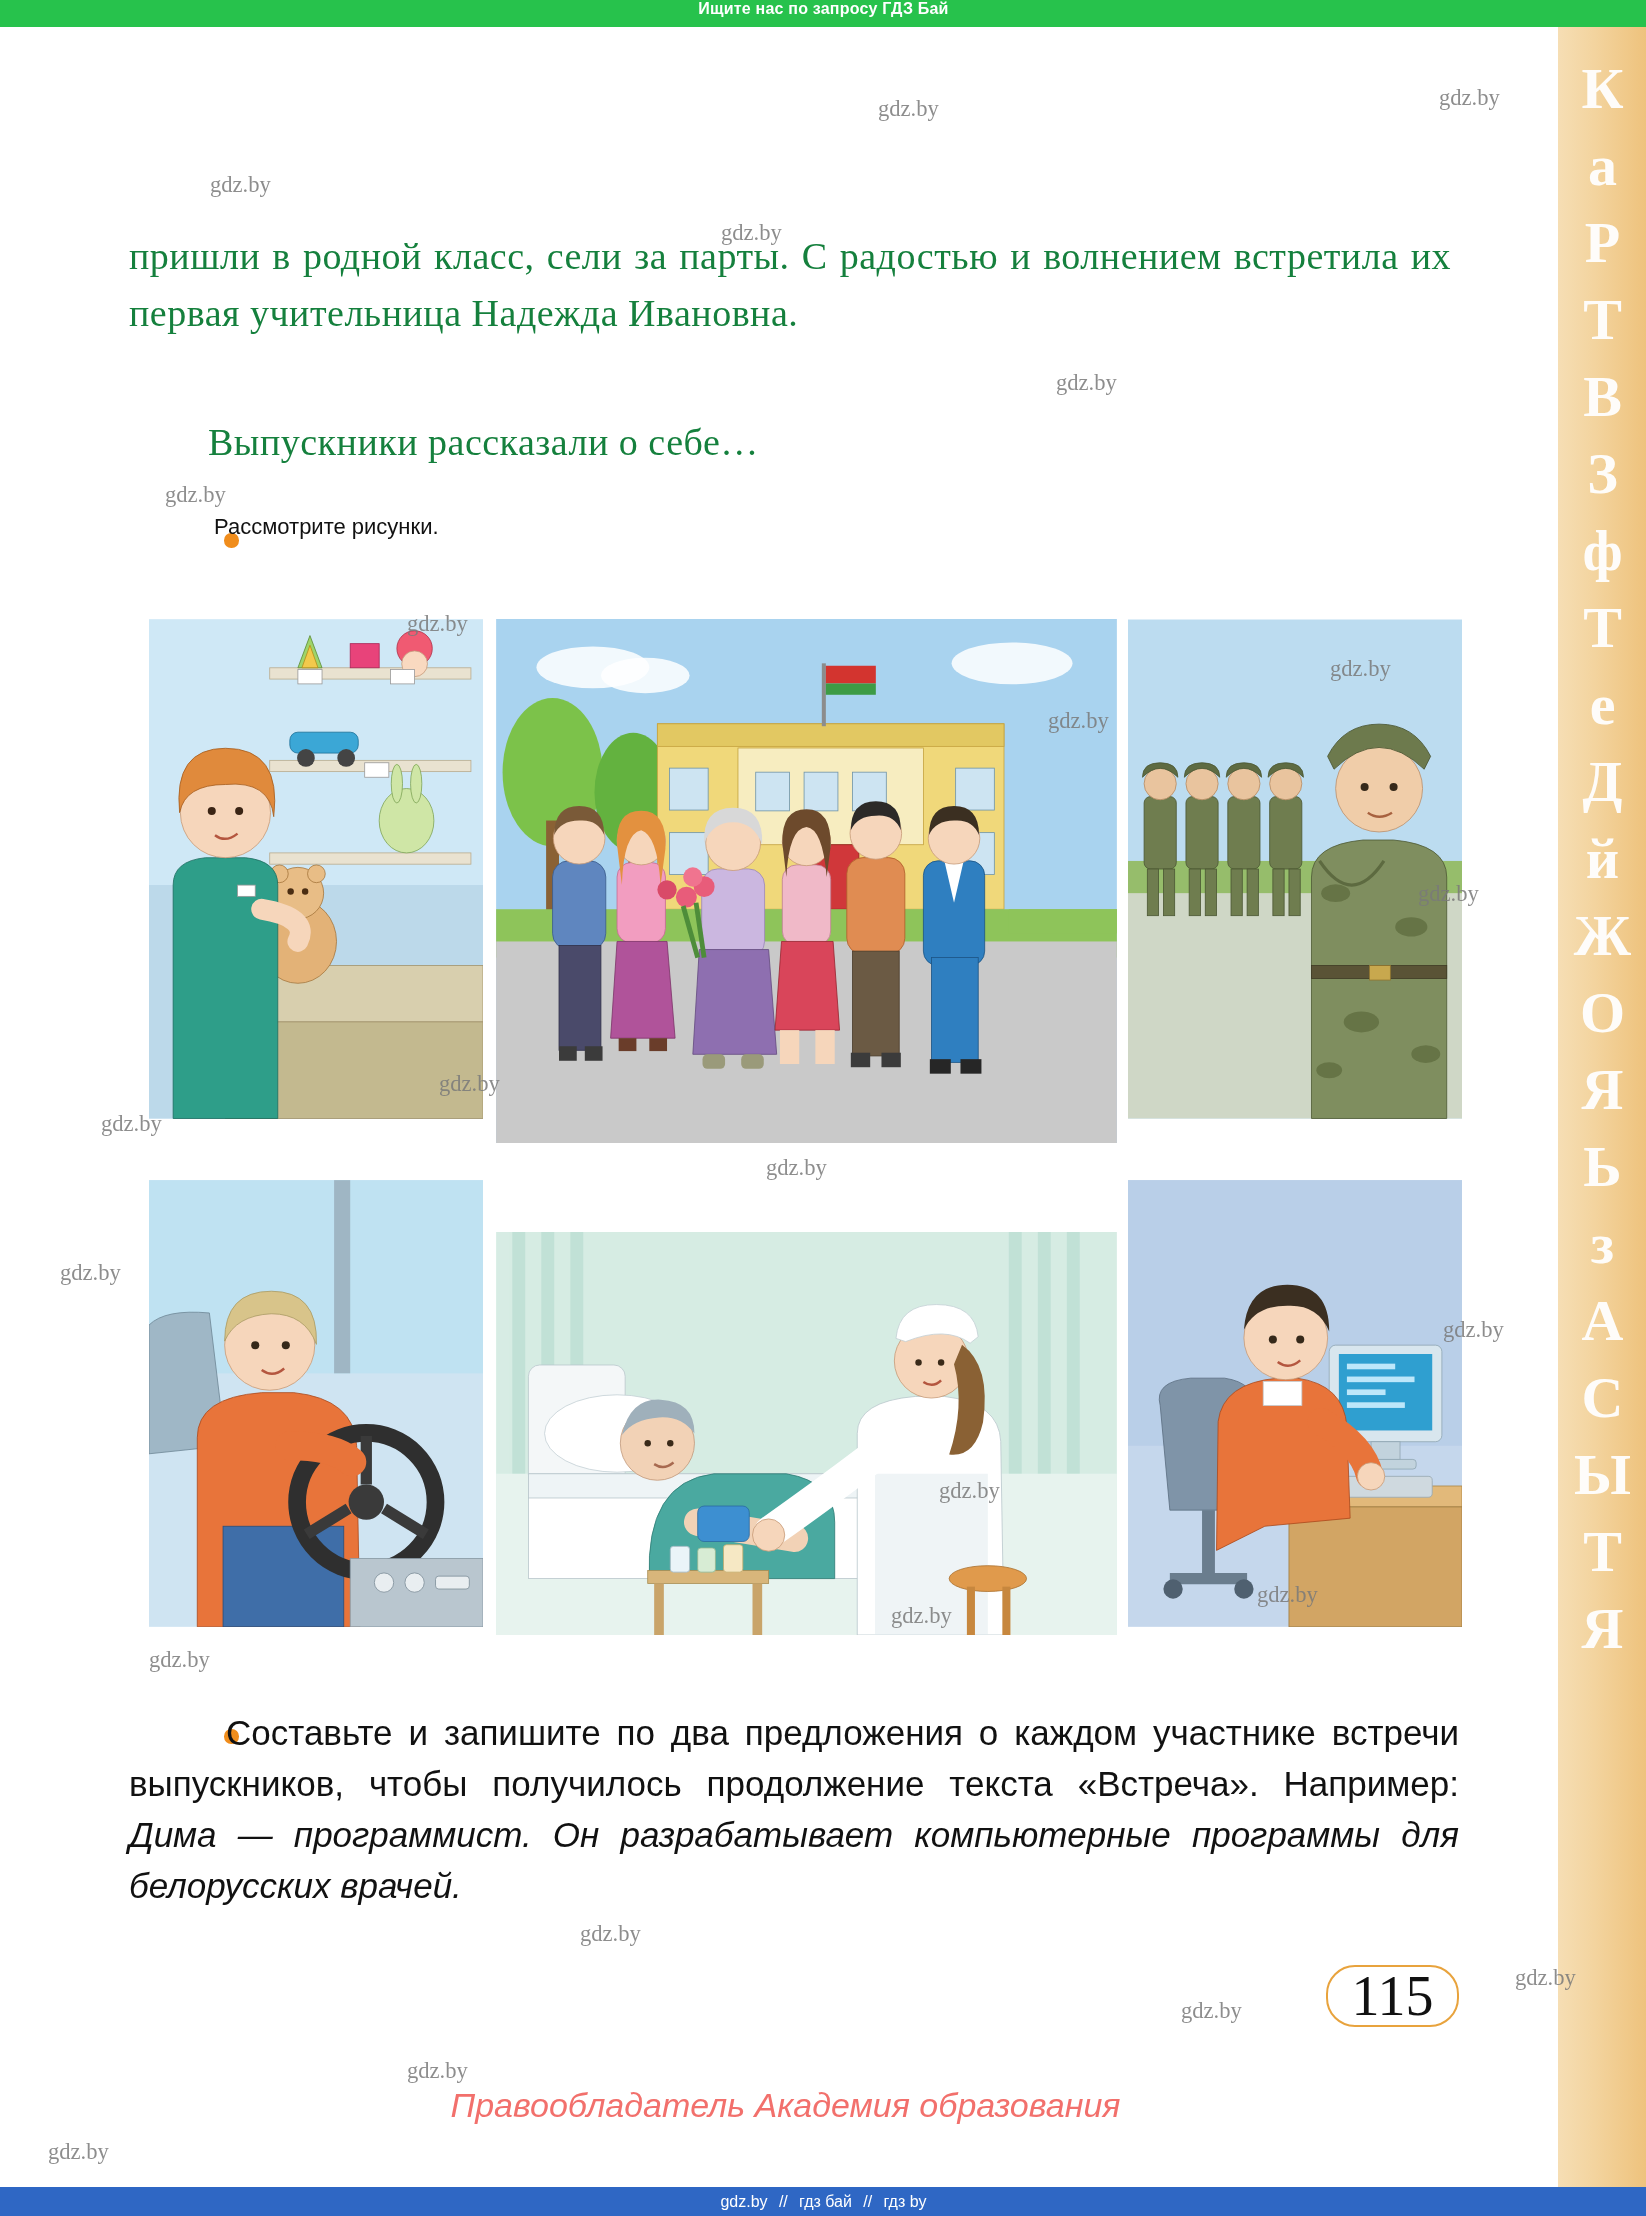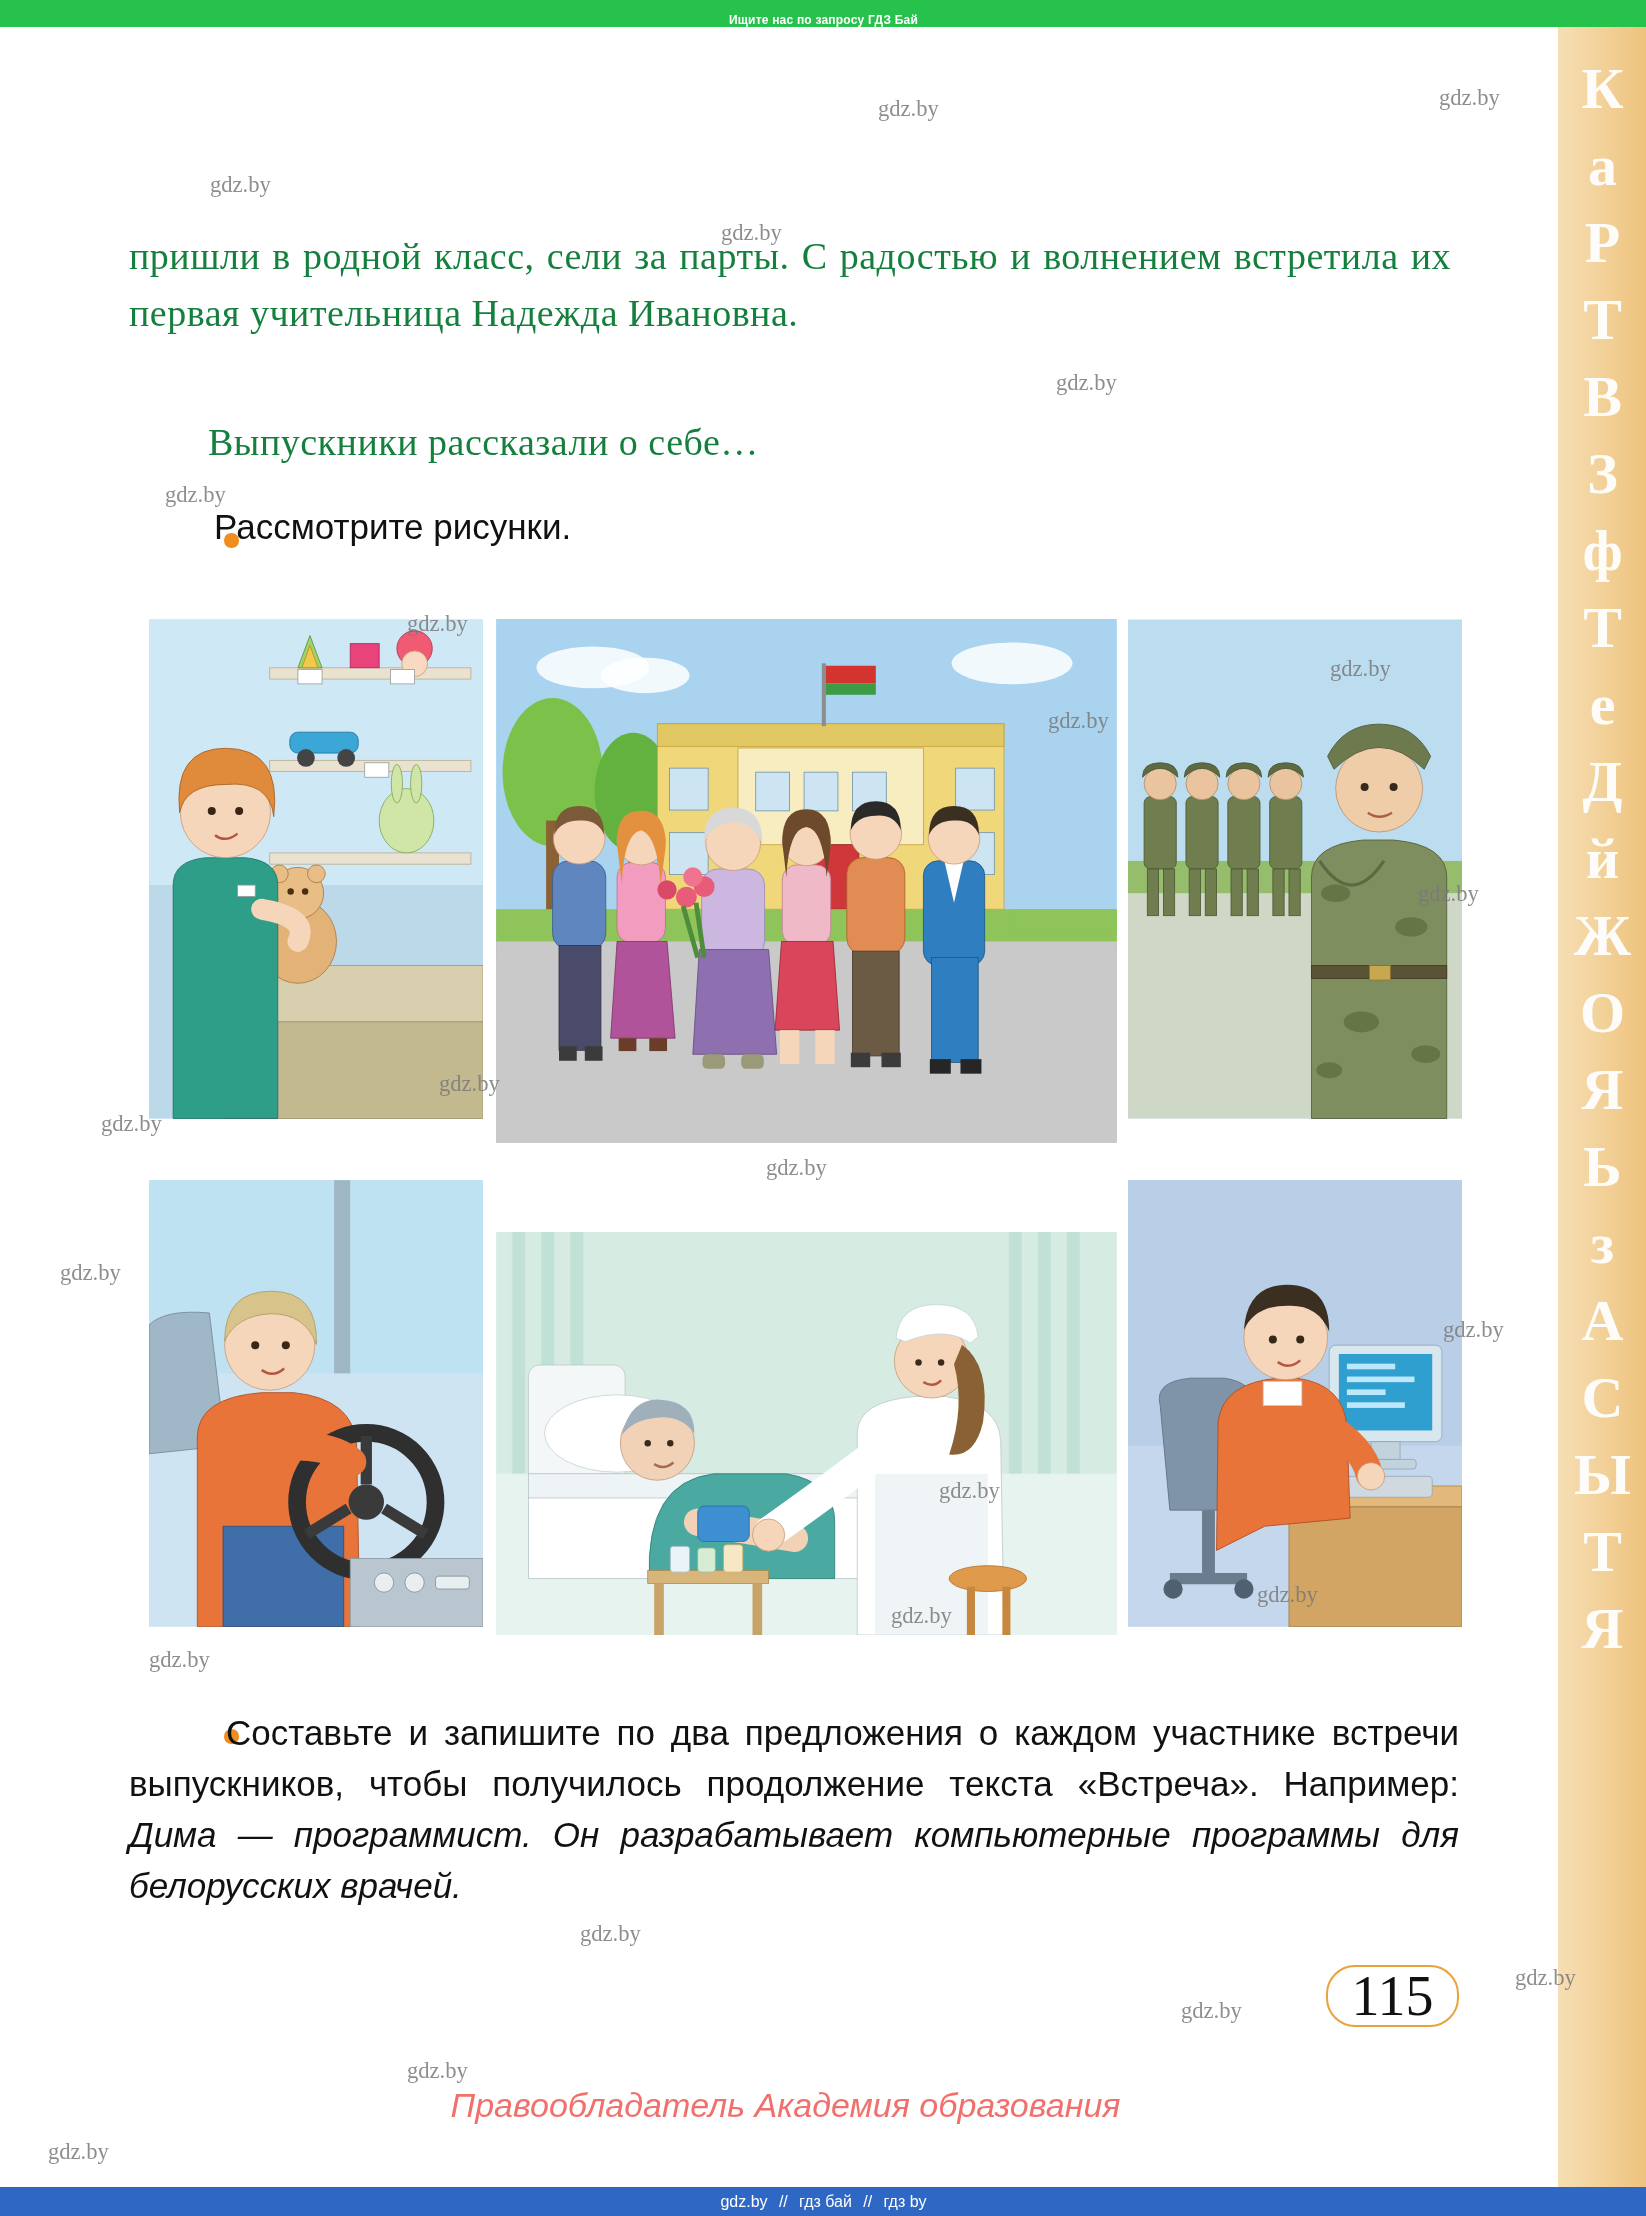--- a/index.html
+++ b/index.html
@@ -17,24 +17,24 @@
 
   
   .top-banner {
     position: absolute;
     top: 0; left: 0;
     width: 1647px;
     height: 27px;
     background: #27c24c;
     color: #ffffff;
     font-family: "Liberation Sans", sans-serif;
-    font-size: 12px;
+    font-size: 16px;
     font-weight: bold;
     display: flex;
-    align-items: flex-end;
+    align-items: flex-start;
     justify-content: center;
     letter-spacing: 0.2px;
   }
 
   
   .bottom-banner {
     position: absolute;
     bottom: 0; left: 0;
     width: 1647px;
     height: 29px;
@@ -109,21 +109,21 @@
     letter-spacing: 0.5px;
   }
   .para-second .indent { display: inline-block; width: 79px; }
 
   .bullet-line {
     position: absolute;
     left: 214px;
     top: 476px;
     width: 1241px;
     font-family: "Liberation Sans", sans-serif;
-    font-size: 35px;
+    font-size: 22px;
     line-height: 48px;
     color: #111;
   }
   .dot {
     position: absolute;
     width: 14.5px; height: 14.5px;
     border-radius: 50%;
     background: #f08d1c;
   }
   .dot-1 { left: 224px; top: 506px; }

